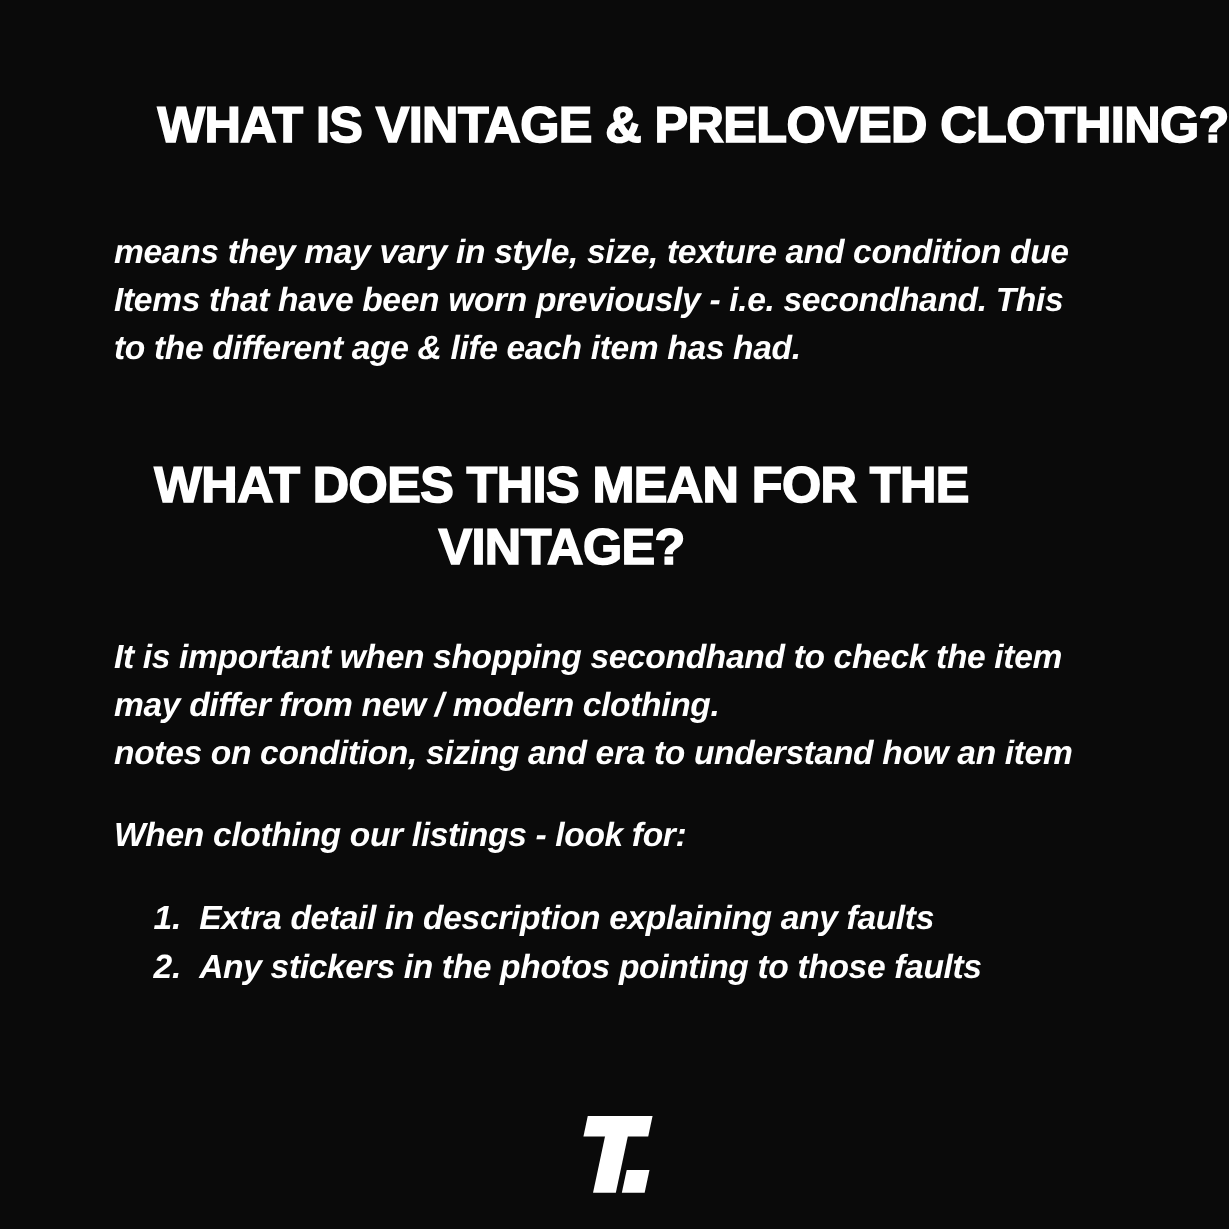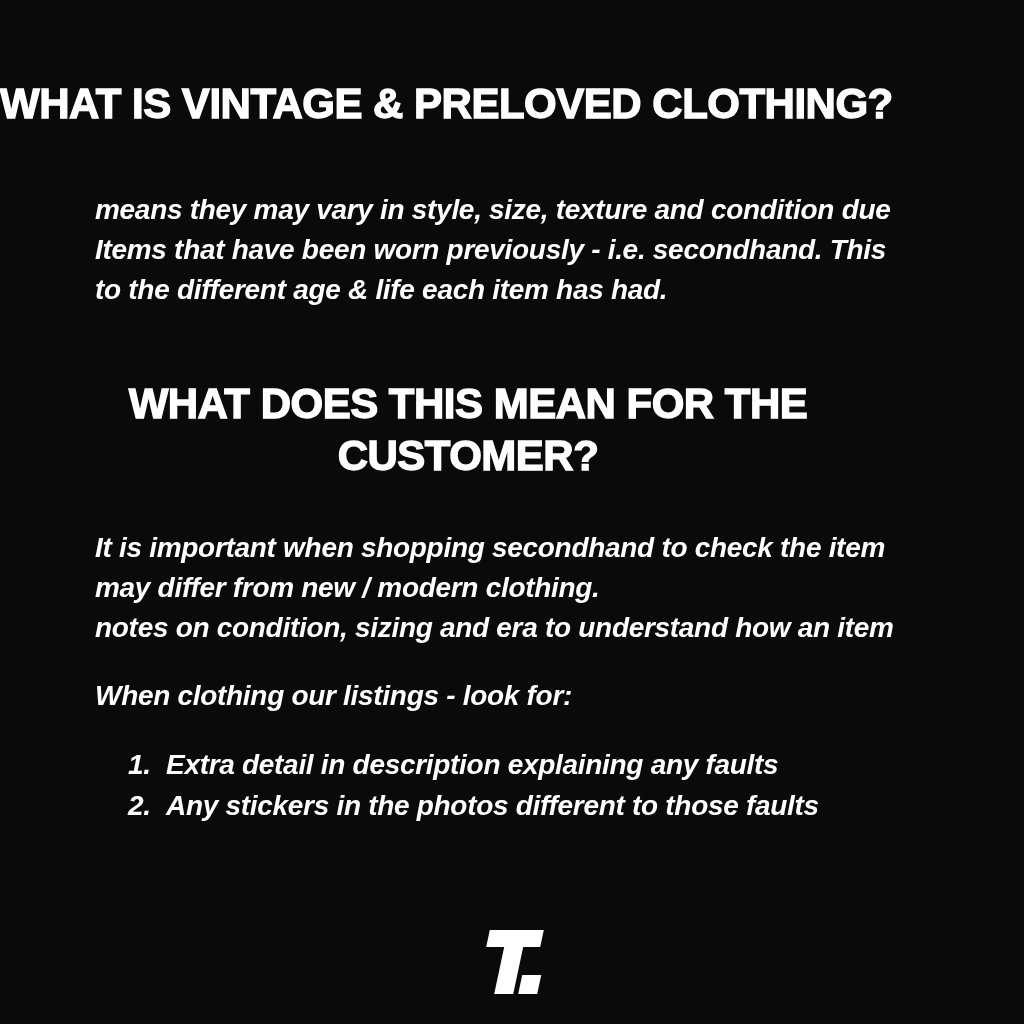--- a/index.html
+++ b/index.html
@@ -14,21 +14,21 @@
     position: absolute;
     inset: 0;
     width: 1024px;
     height: 1024px;
   }
   .h1 {
     position: absolute;
     top: 80px;
     left: 0;
     width: 1024px;
-    text-align: left;
+    text-align: right;
     font-size: 42px;
     font-weight: bold;
     letter-spacing: -0.5px;
     -webkit-text-stroke: 1.3px #ffffff;
     white-space: nowrap;
   }
   .h2 {
     position: absolute;
     top: 378px;
     left: 0;
@@ -88,39 +88,39 @@
   <div class="h1">WHAT IS VINTAGE &amp; PRELOVED CLOTHING?</div>
 
   <div class="body-block p1">
     <div>means they may vary in style, size, texture and condition due</div>
     <div>Items that have been worn previously - i.e. secondhand. This</div>
     <div>to the different age &amp; life each item has had.</div>
   </div>
 
   <div class="h2">
     <div>WHAT DOES THIS MEAN FOR THE</div>
-    <div>CUSTOMER?</div>
+    <div>VINTAGE?</div>
   </div>
 
   <div class="body-block p2">
     <div>It is important when shopping secondhand to check the item</div>
     <div>may differ from new / modern clothing.</div>
     <div>notes on condition, sizing and era to understand how an item</div>
   </div>
 
   <div class="body-block p3">When clothing our listings - look for:</div>
 
   <div class="checklist">
     <div class="check-row">
       <span class="check-num">1.</span>
       <span>Extra detail in description explaining any faults</span>
     </div>
     <div class="check-row">
       <span class="check-num">2.</span>
-      <span>Any stickers in the photos different to those faults</span>
+      <span>Any stickers in the photos pointing to those faults</span>
     </div>
   </div>
 
   <div class="logo">
     <div class="bar" style="background: rgb(255, 255, 255);"></div>
     <div class="stem" style="background: rgb(255, 255, 255);"></div>
     <div class="dot" style="background: rgb(255, 255, 255);"></div>
   </div>
 
 </div>

